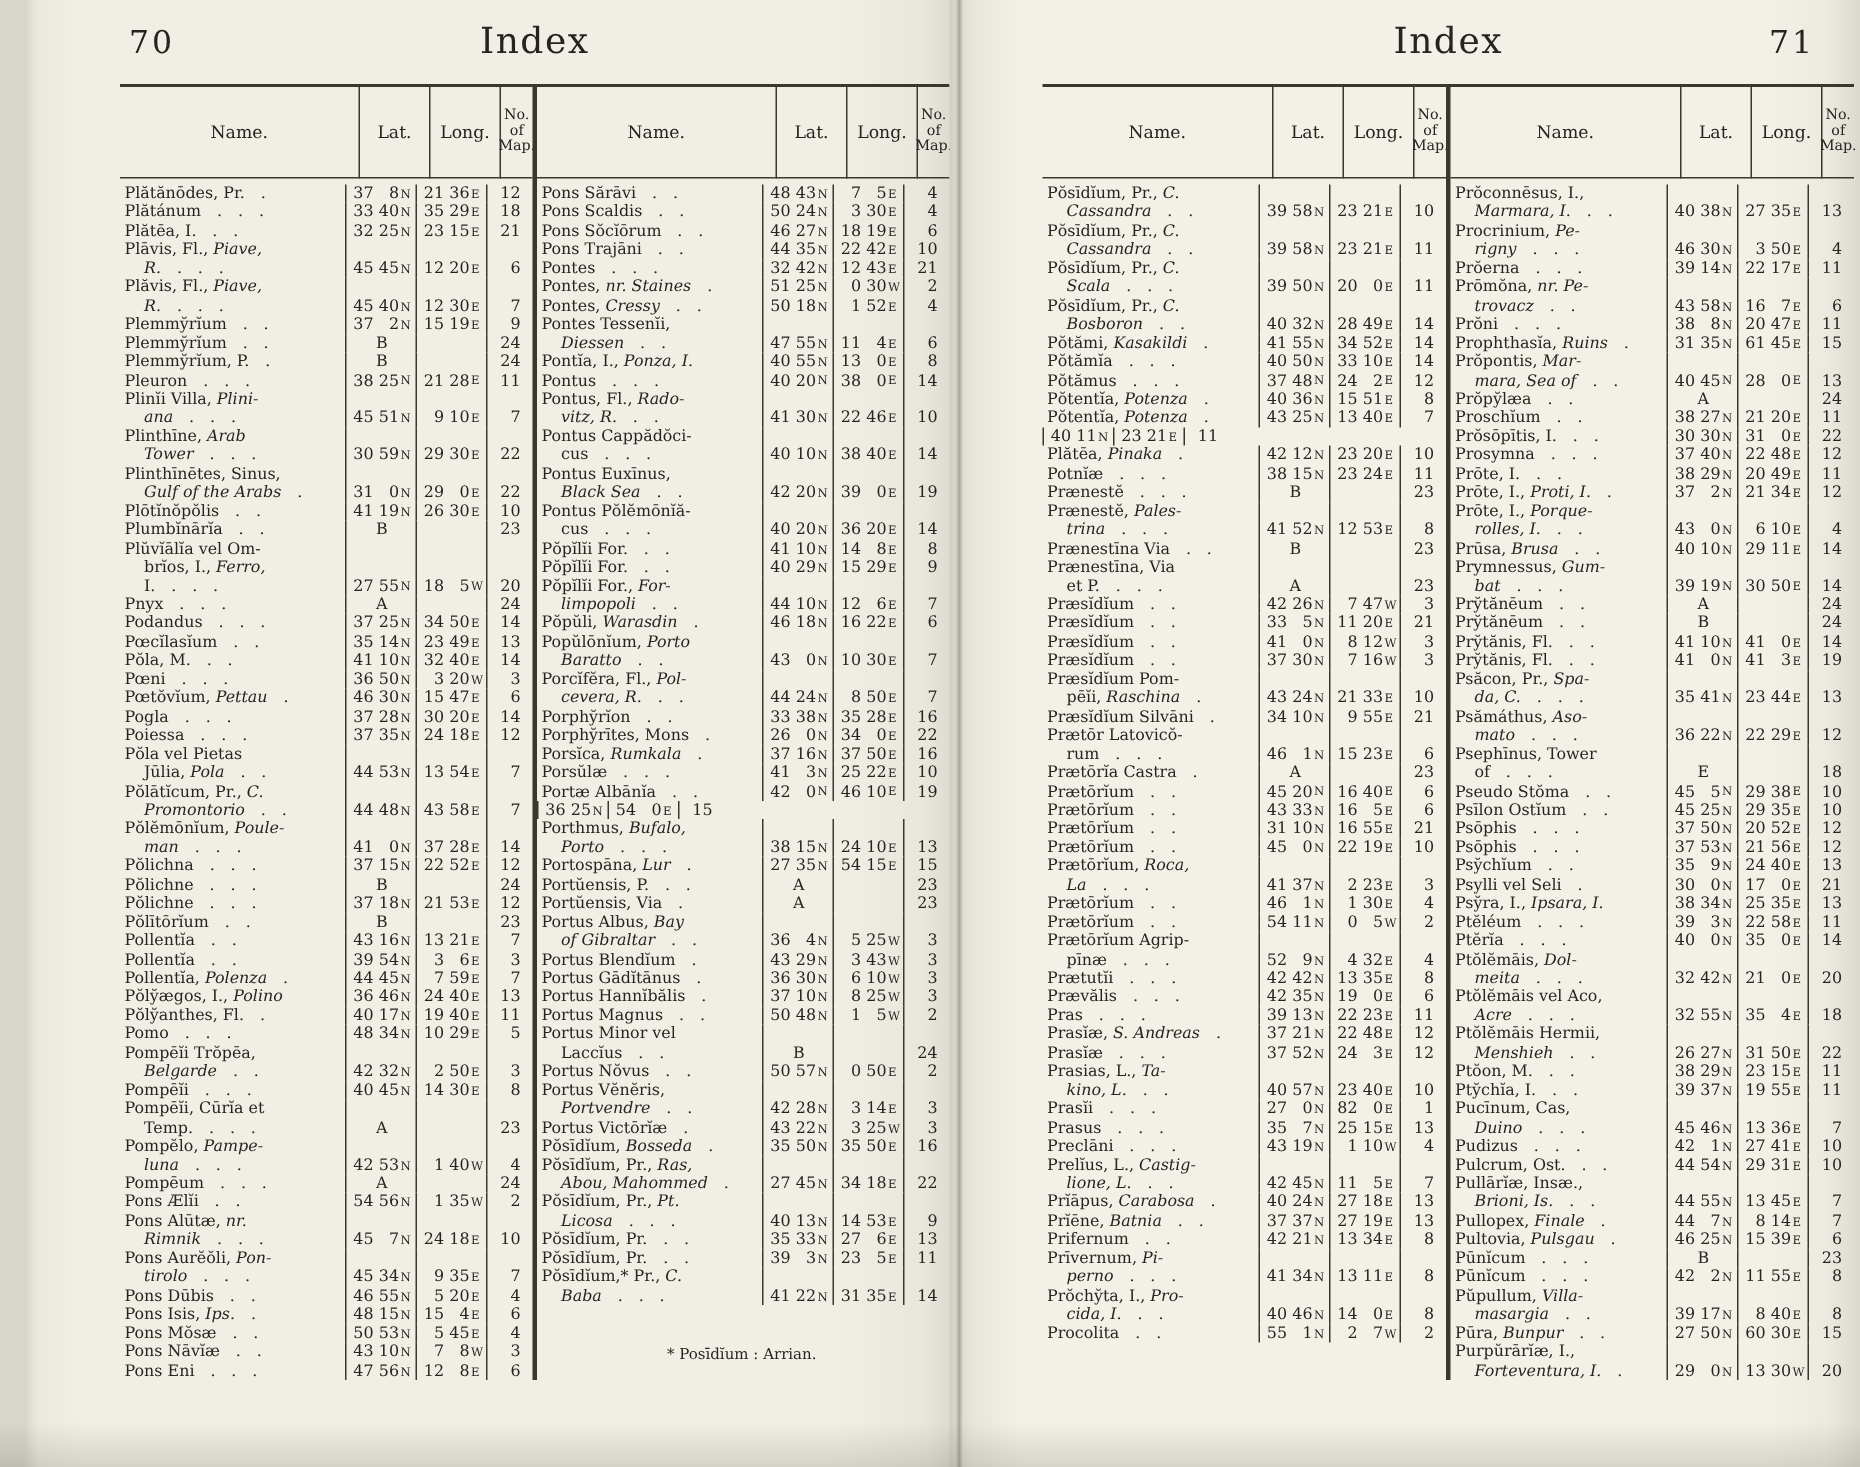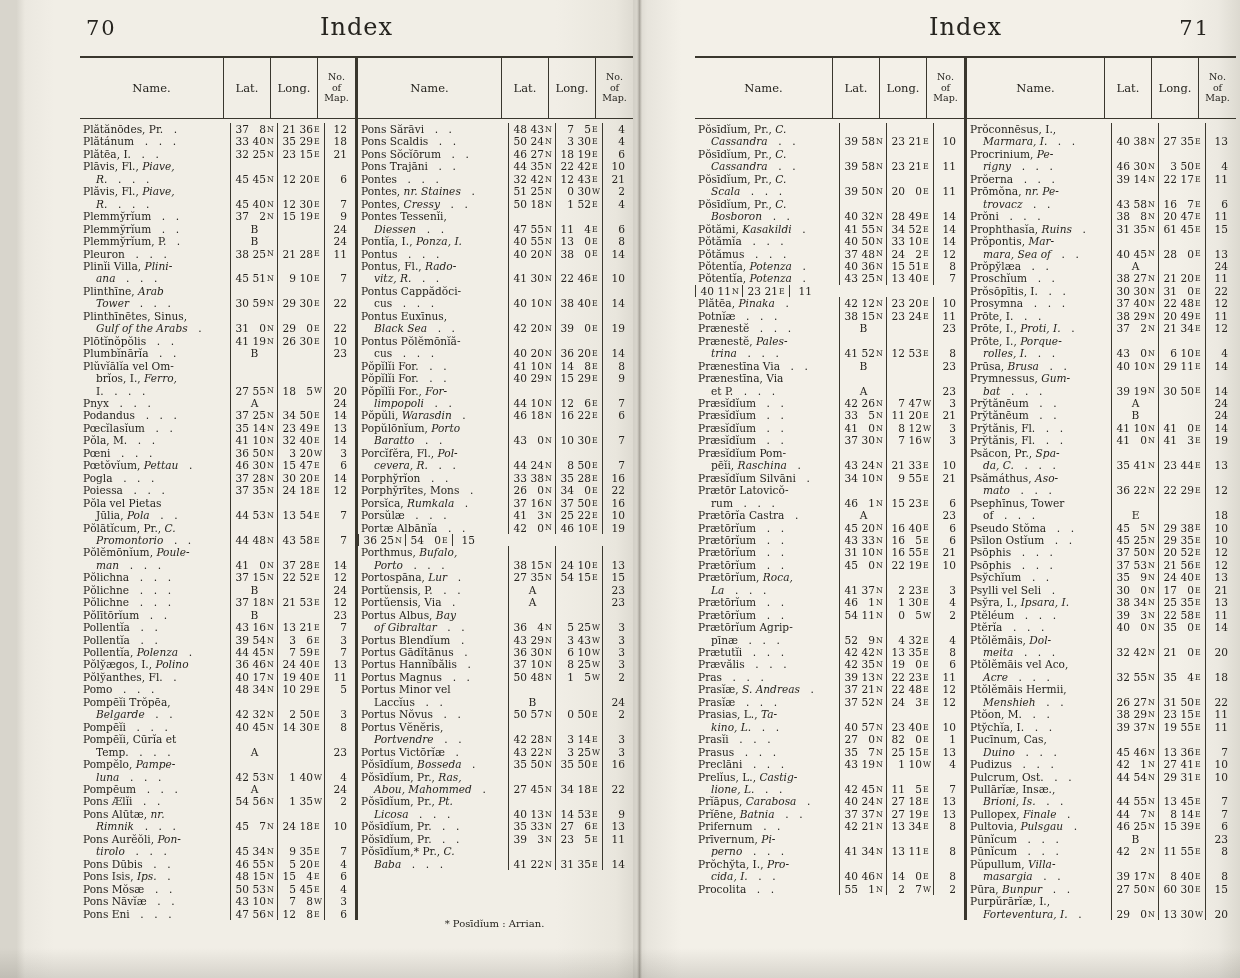--- a/index.html
+++ b/index.html
@@ -35,21 +35,21 @@
   .idx-table{position:absolute;top:56px;display:flex;border-top:2px solid var(--rule);}
   .grp{width:50%;display:flex;flex-direction:column;}
   .grp.g2{border-left:3px solid var(--rule);}
   .bl{border-left:1px solid var(--rule);}
 
   .hdr{display:flex;height:61px;}
   .hc{display:flex;align-items:center;justify-content:center;font-size:11.5px;border-bottom:1px solid var(--rule);}
   .w-name{flex:1;min-width:0;}
   .w-lat{width:47px;box-sizing:border-box;}
   .w-long{width:47px;box-sizing:border-box;}
-  .w-map{width:38px;box-sizing:border-box;align-items:center;}
+  .w-map{width:22px;box-sizing:border-box;align-items:center;}
   .map-h{flex-direction:column;font-size:9.5px;line-height:10.5px;}
 
   .tbody{display:flex;flex-direction:column;padding-top:4px;}
   .row{display:flex;}
   .c-name{flex:1;min-width:0;padding:0 2px 0 3px;}
   .nl{font-size:10.6px;line-height:12.45px;white-space:nowrap;}
   .nl.cont{padding-left:13px;}
   .nl .it{font-style:italic;}
   .dots{color:var(--ink);}
   .c-val{display:flex;align-items:flex-end;box-sizing:border-box;padding:0 1px 0 2px;}
@@ -1893,21 +1893,21 @@
                   <span class="mn">35</span>
                   <span class="dir">E</span>
                 </span>
               </div>
               <div class="c-map bl">14</div>
             </div>
           </div>
       </div>
     </div>
 
-    <div class="footnote" style="left:340px;top:898px;width:277px;margin-top:20px;">* Posīdĭum : Arrian.</div>
+    <div class="footnote" style="left:340px;top:898px;width:277px;">* Posīdĭum : Arrian.</div>
   </div>
 
   <div class="page right">
     <div class="running" style="left:62px;width:541px;">Index</div>
     <div class="pageno" style="right:30px;text-align:right;">71</div>
 
     <div class="idx-table" style="left:62px;width:541px;">
       <div class="grp g1">
         <div class="hdr">
           <div class="hc w-name">Name.</div>

